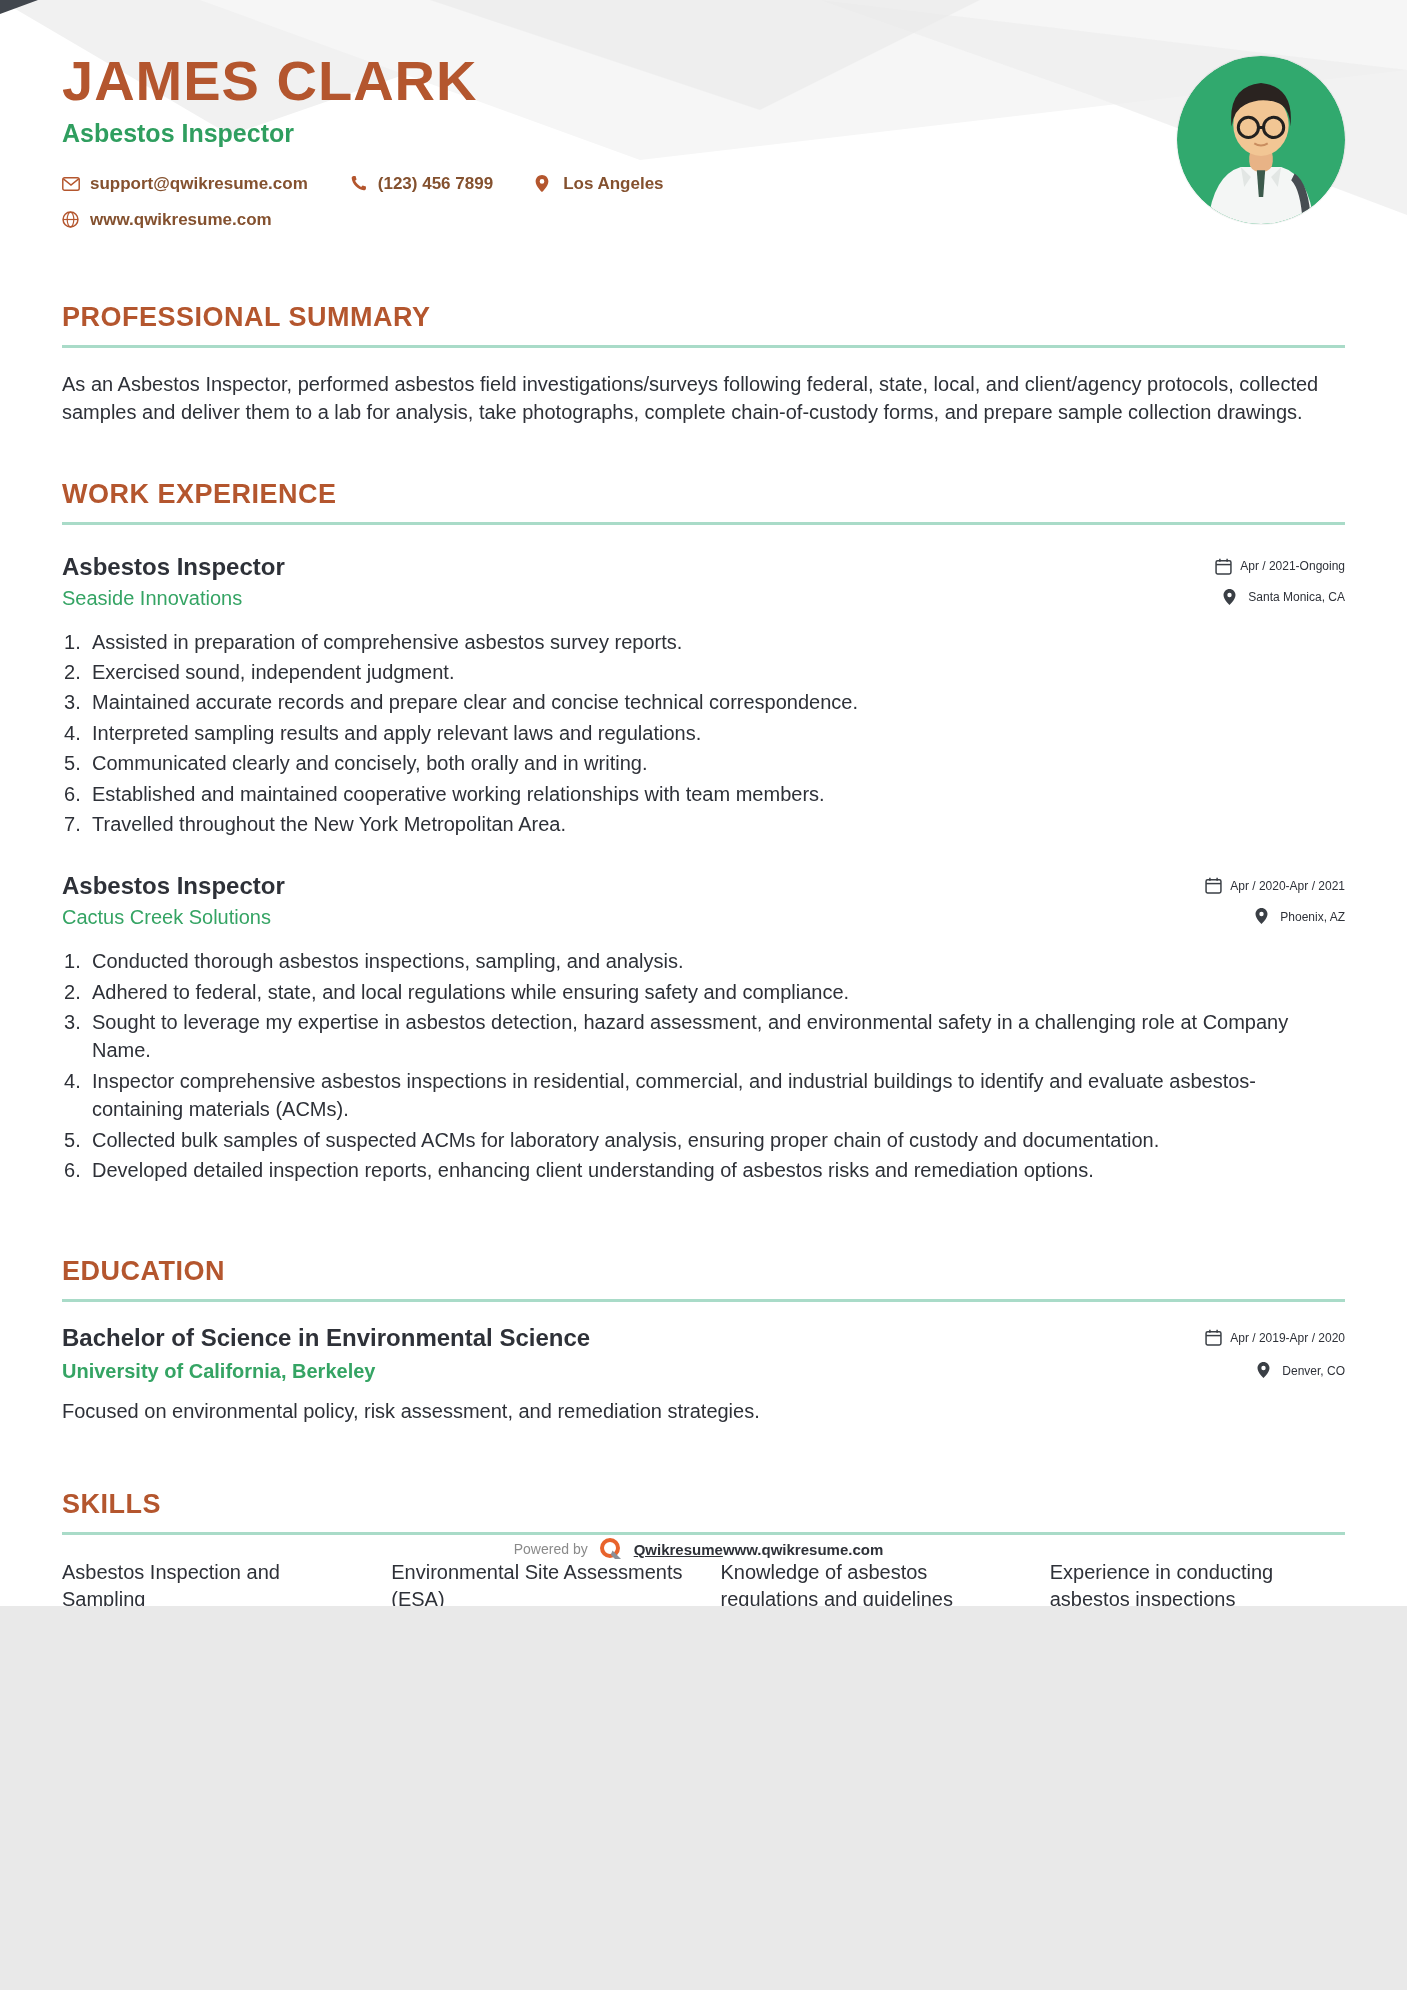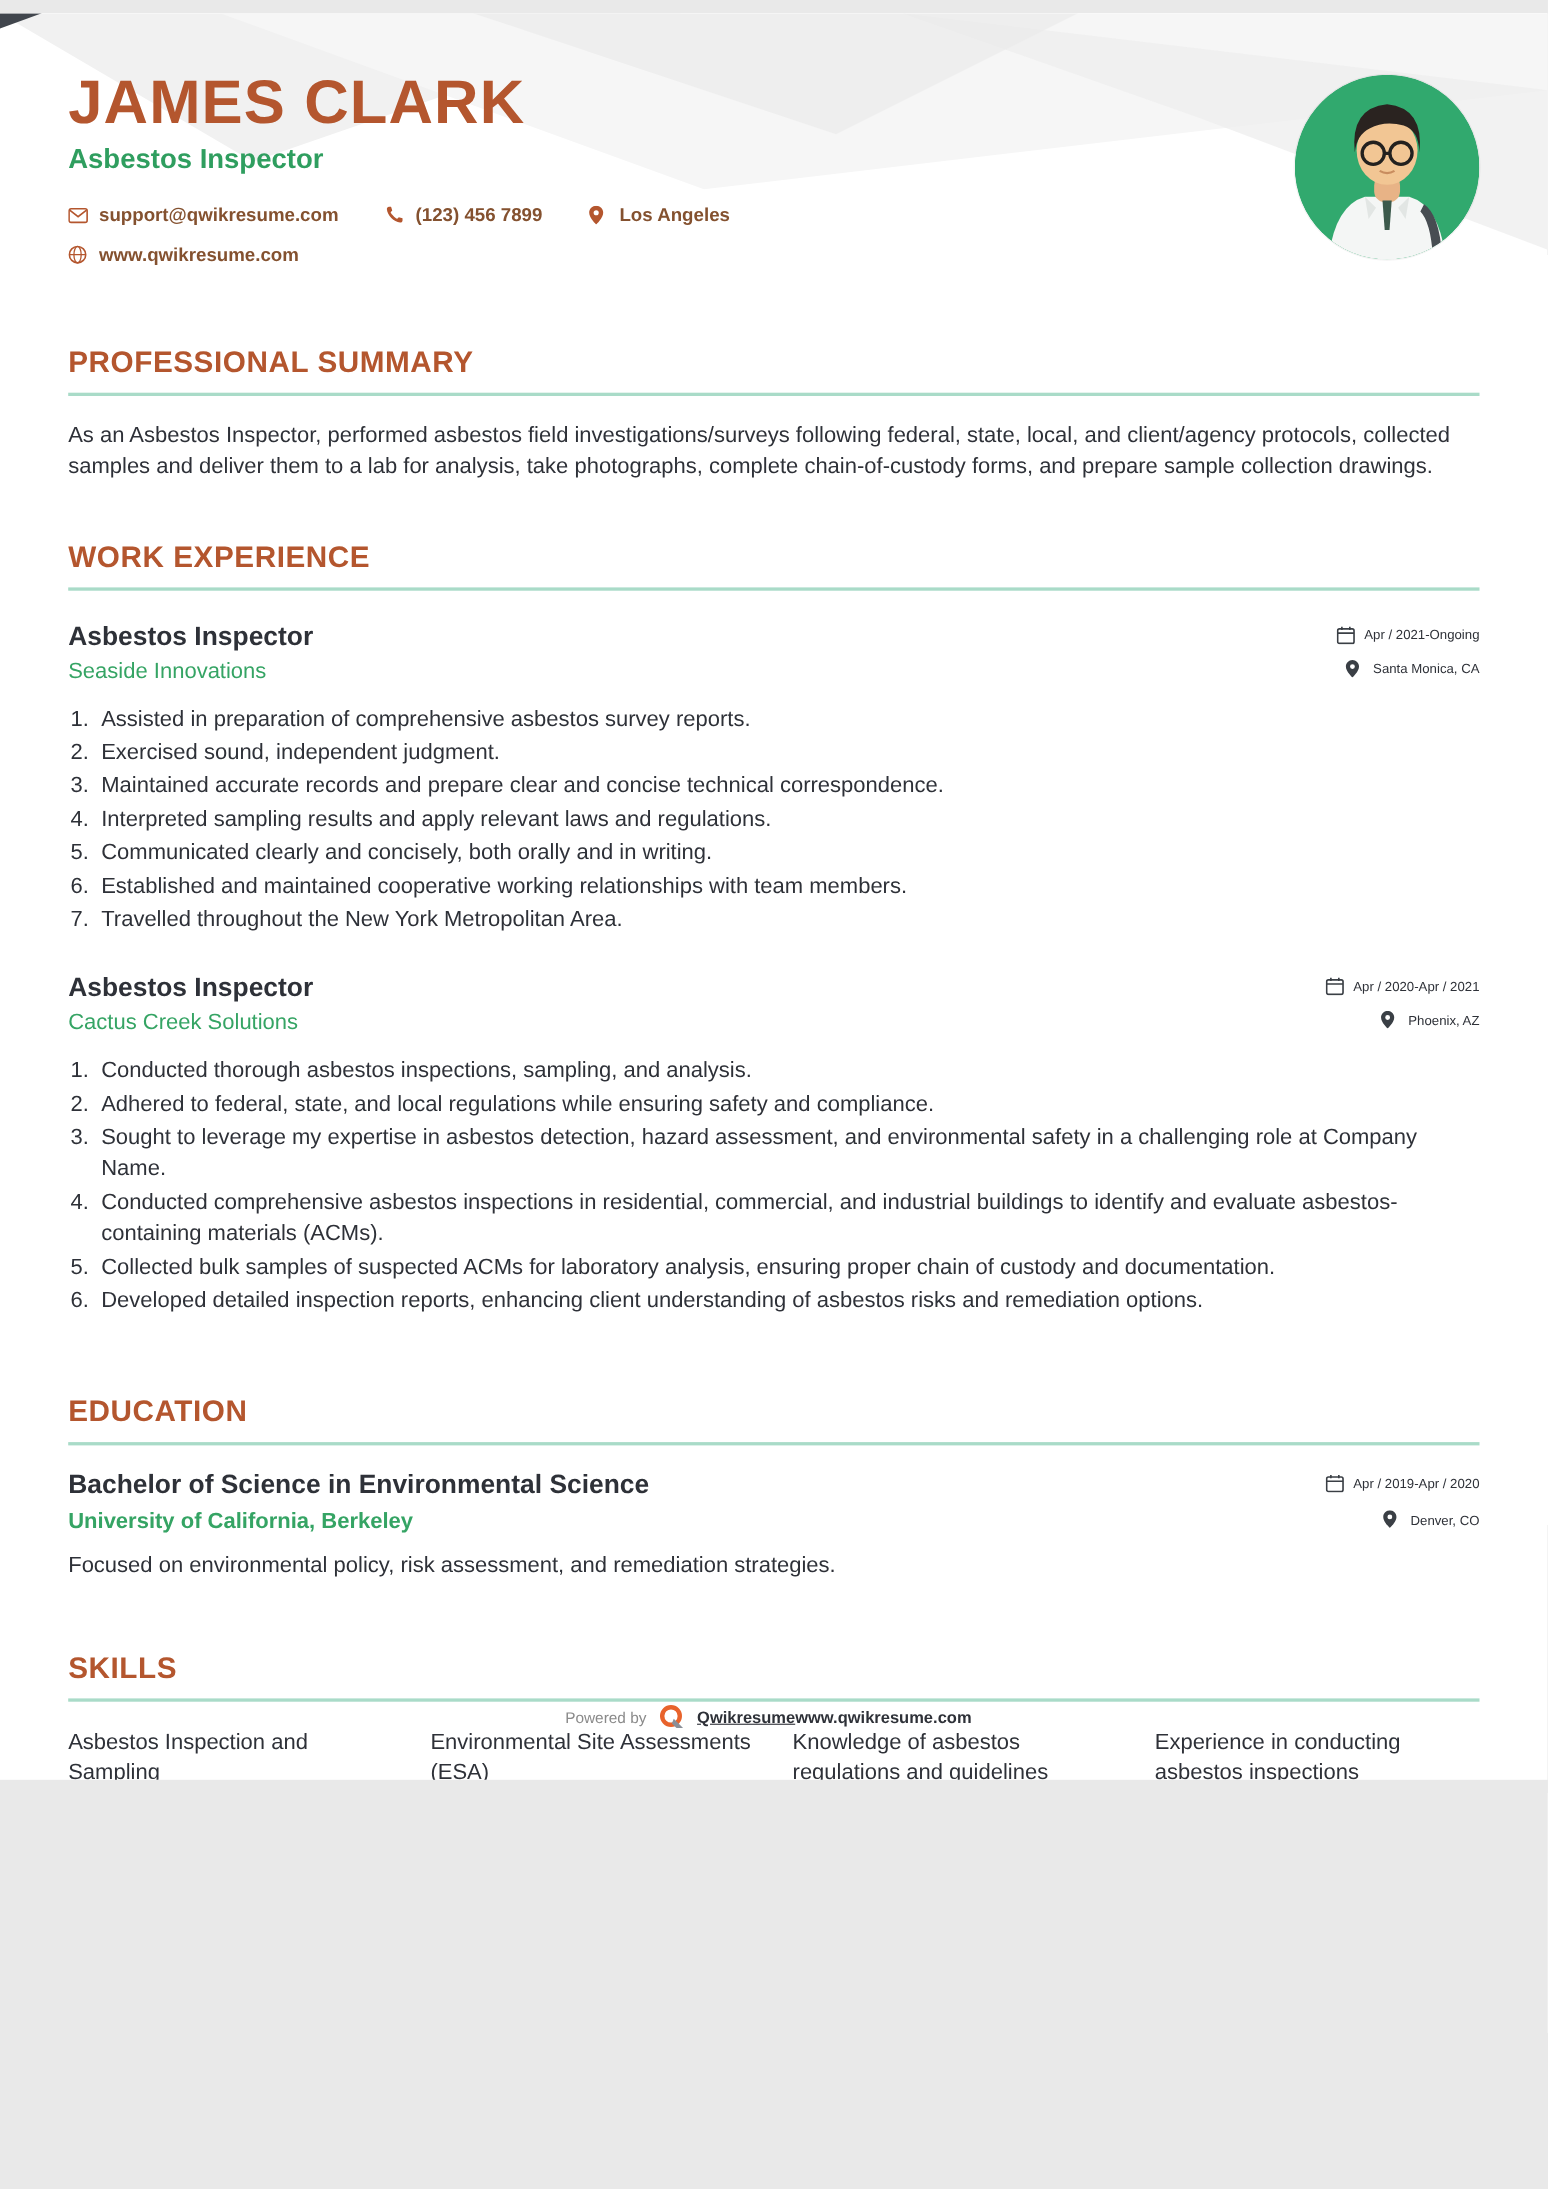--- a/index.html
+++ b/index.html
@@ -1,18 +1,18 @@
 <!DOCTYPE html>
 <html><head>
 <meta charset="utf-8">
 <style>
   * { margin:0; padding:0; box-sizing:border-box; }
   html,body { background:#e9e9e9; }
   body { font-family:"Liberation Sans", sans-serif; color:#2e3138; }
-  .page { position:relative; width:1407px; height:1606px; background:#ffffff; margin:12px auto; overflow:hidden; }
+  .page { position:relative; width:1407px; height:1606px; background:#ffffff; margin:0 auto; overflow:hidden; }
   .header-bg { position:absolute; top:0; left:0; width:1407px; height:250px; pointer-events:none; }
   .content { position:relative; padding:0 62px; }
 
   
   .header { position:relative; display:flex; justify-content:space-between; align-items:flex-start; padding-top:52px; }
   .person-name { font-size:56px; font-weight:800; color:#b4562e; letter-spacing:1px; line-height:1.05; }
   .person-title { font-size:25px; font-weight:700; color:#2f9e5f; margin-top:8px; }
   .contact-rows { margin-top:26px; }
   .contact-row { display:flex; gap:42px; margin-bottom:16px; }
   .contact-item { display:inline-flex; align-items:center; gap:10px; font-size:17px; color:#84512f; font-weight:600; cursor:pointer; }
@@ -221,21 +221,21 @@
                   <path d="M6 0C2.7 0 0 2.7 0 6c0 4.5 6 10 6 10s6-5.5 6-10C12 2.7 9.3 0 6 0Zm0 8.2A2.2 2.2 0 1 1 6 3.8a2.2 2.2 0 0 1 0 4.4Z" fill="currentColor"></path>
                 </svg>
             </span>
             <span>Phoenix, AZ</span>
           </span>
         </div>
         <ol class="bullets">
           <li>Conducted thorough asbestos inspections, sampling, and analysis.</li>
           <li>Adhered to federal, state, and local regulations while ensuring safety and compliance.</li>
           <li>Sought to leverage my expertise in asbestos detection, hazard assessment, and environmental safety in a challenging role at Company Name.</li>
-          <li>Conducted comprehensive asbestos inspections in residential, commercial, and industrial buildings to identify and evaluate asbestos-containing materials (ACMs).</li>
+          <li>Inspector comprehensive asbestos inspections in residential, commercial, and industrial buildings to identify and evaluate asbestos-containing materials (ACMs).</li>
           <li>Collected bulk samples of suspected ACMs for laboratory analysis, ensuring proper chain of custody and documentation.</li>
           <li>Developed detailed inspection reports, enhancing client understanding of asbestos risks and remediation options.</li>
         </ol>
       </article>
     </section>
 
     <section class="section" style="margin-top:72px;">
       <h2 class="section-heading">EDUCATION</h2>
       <div class="section-body">
         <div class="row">

